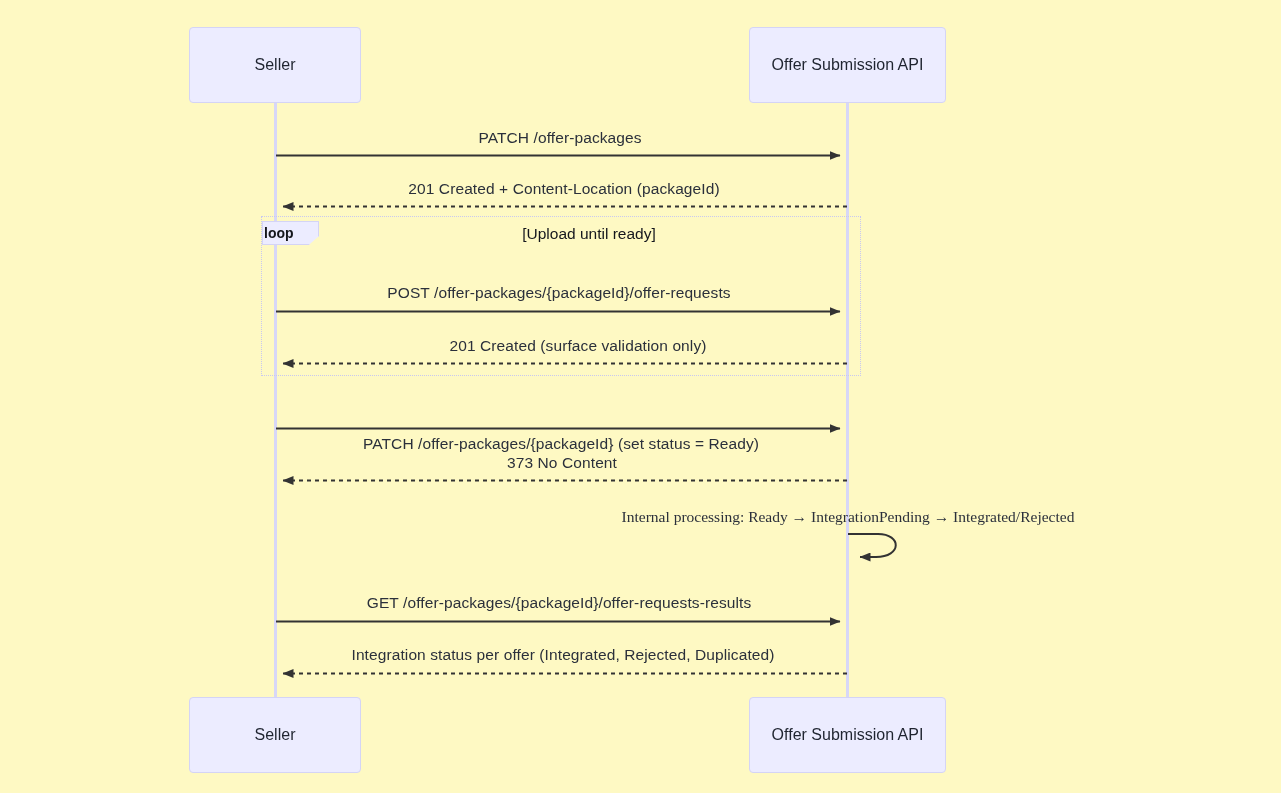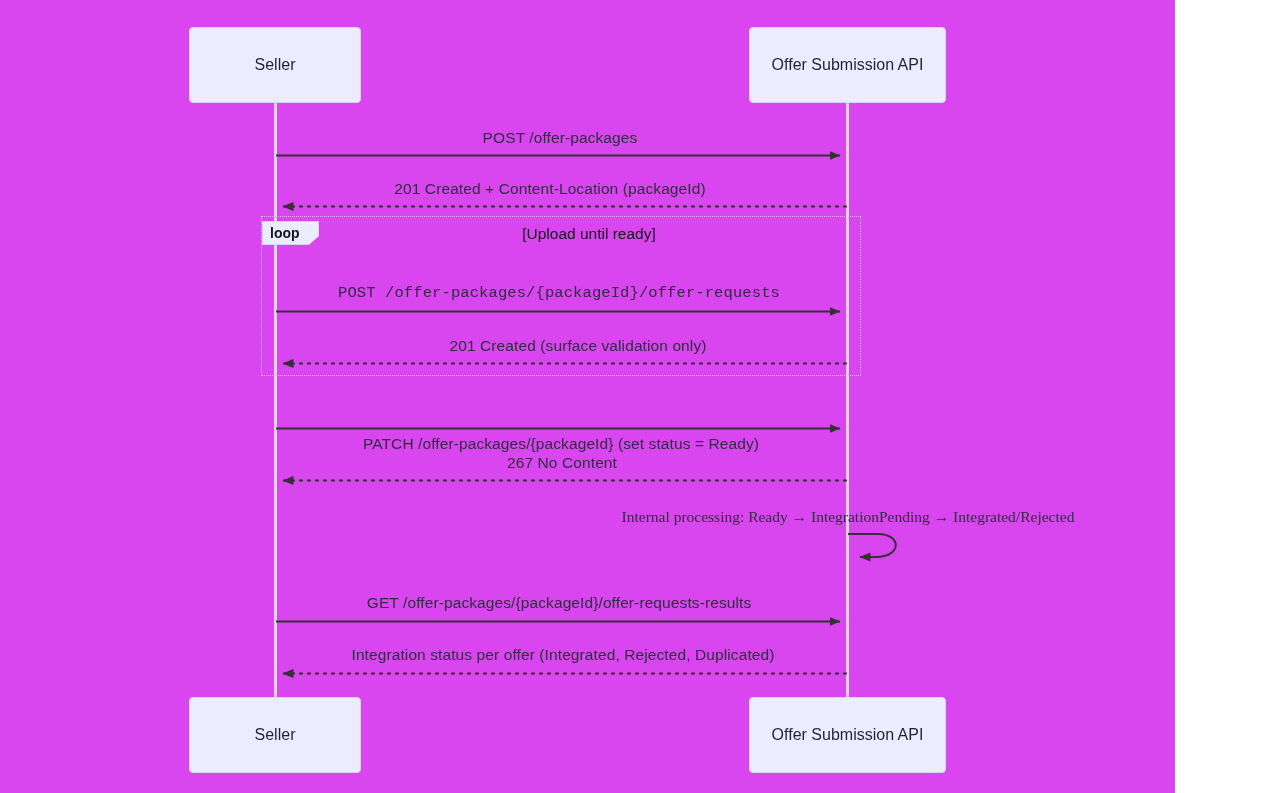--- a/index.html
+++ b/index.html
@@ -8,23 +8,23 @@
     background: #ffffff;
   }
   body {
     width: 1281px;
     height: 793px;
     font-family: "Liberation Sans", sans-serif;
     overflow: hidden;
   }
   #diagram {
     position: relative;
-    width: 1175px;
+    width: 1281px;
     height: 793px;
-    background: #d946ef;
+    background: #fef9c3;
   }
   .svg-layer {
     position: absolute;
     left: 0;
     top: 0;
     width: 1281px;
     height: 793px;
   }
   
   .actor-box {
@@ -74,21 +74,21 @@
     position: absolute;
     box-sizing: border-box;
     background: #ECECFF;
     border: 1px solid #D4D4F5;
     color: #14161c;
     font-size: 14px;
     font-weight: bold;
     font-family: "Liberation Sans", sans-serif;
     display: flex;
     align-items: center;
-    padding-left: 7px;
+    padding-left: 1px;
     clip-path: polygon(0 0, 100% 0, 100% 62%, 82% 100%, 0 100%);
   }
   .loop-title {
     position: absolute;
     color: #14161c;
     font-size: 15.5px;
     font-family: "Liberation Sans", sans-serif;
     white-space: nowrap;
     transform: translateX(-50%);
     text-align: right;
@@ -147,41 +147,41 @@
 
   <div class="loop-tag" style="left:262px; top:221px; width:57px; height:24px;">
     <span>loop</span>
   </div>
 
   <div class="loop-title" style="left:589px; top:225px;">
     <span>[Upload until ready]</span>
   </div>
 
   <div class="msg-label" style="left:560px; top:129px;">
-    <span>POST /offer-packages</span>
-  </div>
-
-  <div class="msg-label" style="left:550px; top:180px;">
+    <span>PATCH /offer-packages</span>
+  </div>
+
+  <div class="msg-label" style="left:564px; top:180px;">
     <span>201 Created + Content-Location (packageId)</span>
   </div>
 
-  <div class="msg-label" style="left:559px; top:284px;font-family:Liberation Mono, monospace;">
+  <div class="msg-label" style="left:559px; top:284px;">
     <span>POST /offer-packages/{packageId}/offer-requests</span>
   </div>
 
   <div class="msg-label" style="left:562px; top:337px;margin-left:16px;">
     <span>201 Created (surface validation only)</span>
   </div>
 
   <div class="msg-label" style="left:561px; top:401px;margin-top:34px;">
     <span>PATCH /offer-packages/{packageId} (set status = Ready)</span>
   </div>
 
   <div class="msg-label" style="left:562px; top:454px;">
-    <span>267 No Content</span>
+    <span>373 No Content</span>
   </div>
 
   <div class="note-label" style="left:848px; top:508px;">
     <span>Internal processing: Ready → IntegrationPending → Integrated/Rejected</span>
   </div>
 
   <div class="msg-label" style="left:559px; top:594px;">
     <span>GET /offer-packages/{packageId}/offer-requests-results</span>
   </div>
 

